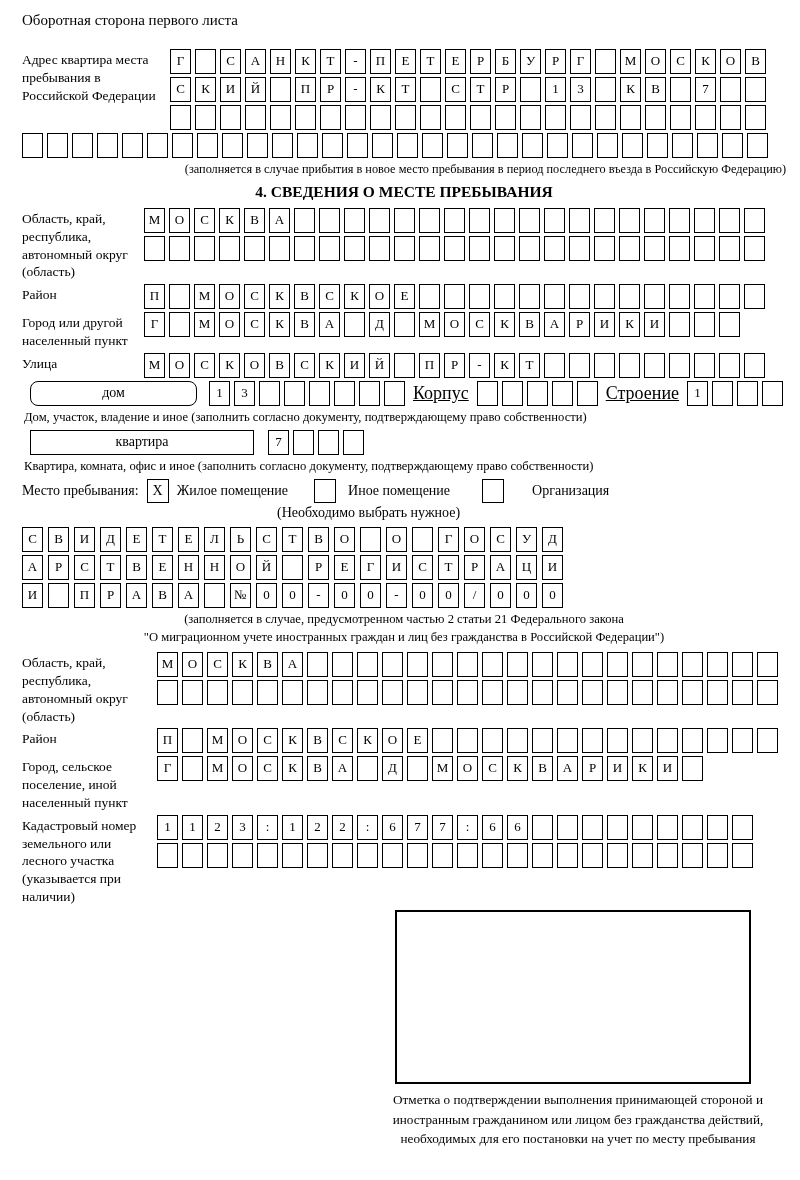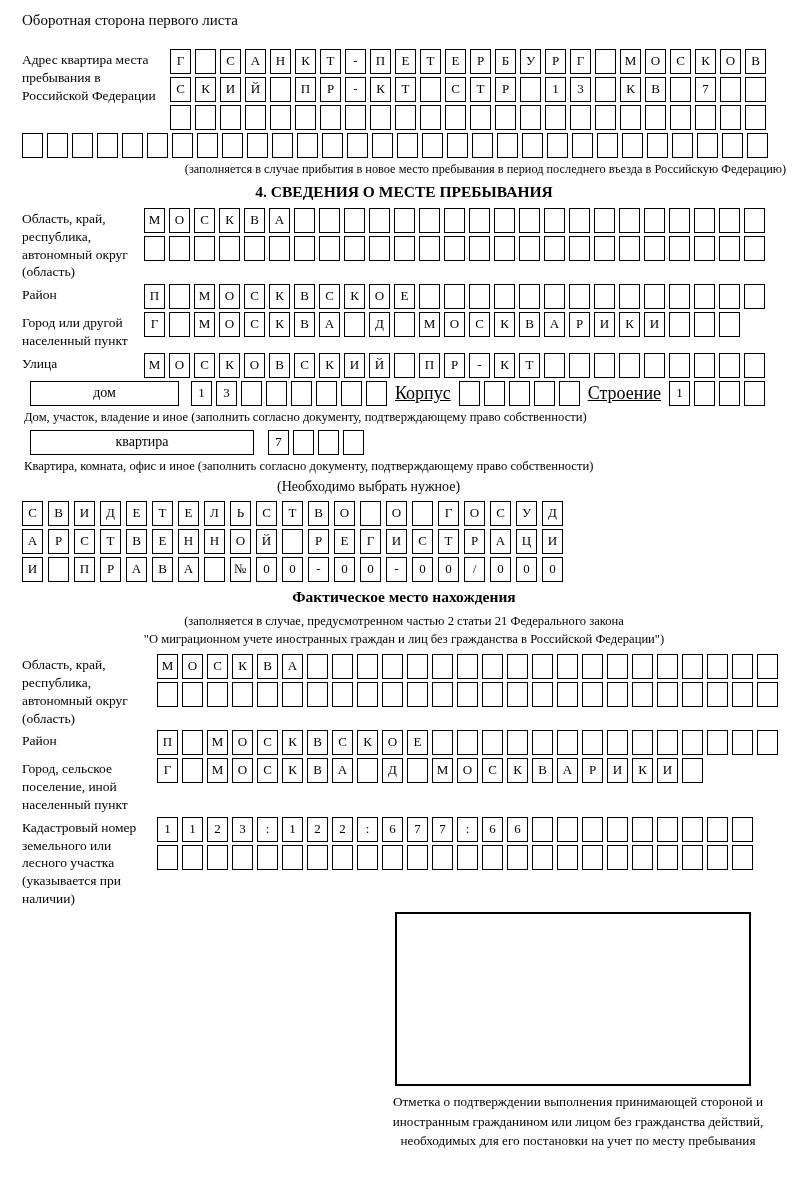--- a/index.html
+++ b/index.html
@@ -20,21 +20,21 @@
         text-align:center;font-size:13px;line-height:21px;font-family:"Liberation Serif",serif;}
   .fullrow{margin:3px 0 4px 0;}
 
   .note-c{text-align:right;font-size:12.3px;margin:2px 0 6px 0;}
   .note-l{font-size:12.6px;margin:1px 0 5px 2px;}
   .sec-title{text-align:center;font-weight:bold;font-size:15.5px;margin:2px 0 7px 0;}
 
   .houserow{display:flex;align-items:flex-start;margin-bottom:4px;}
   .widebox{box-sizing:border-box;border:1.7px solid #000;height:25px;line-height:22px;
            text-align:center;font-size:14px;flex-shrink:0;}
-  .wb-dom{width:149px;margin-left:8px;margin-right:12px;}
+  .wb-dom{width:167px;margin-left:8px;margin-right:12px;border-radius:8px;}
   .wb-kv{width:224px;margin-left:8px;margin-right:14px;}
   .inline-lab{font-size:18px;line-height:25px;padding:0 8px;flex-shrink:0;text-decoration:underline;}
 
   .chkrow{display:flex;align-items:center;font-size:14px;margin:3px 0 2px 0;}
   .chk{box-sizing:border-box;width:22px;height:24px;border:1.7px solid #000;text-align:center;
        line-height:21px;font-size:14px;flex-shrink:0;}
   .chk-note{font-size:14px;margin:1px 0 6px 255px;}
 
   .fact-note{text-align:center;font-size:12.6px;line-height:1.4;}
   .stampbox{box-sizing:border-box;width:356px;height:174px;border:2px solid #000;
@@ -354,20 +354,29 @@
     <div class="widebox wb-kv">квартира</div>
     <div class="cells">
         <span class="cell">7</span>
         <span class="cell"></span>
         <span class="cell"></span>
         <span class="cell"></span>
       </div>
   </div>
   <div class="note-l">Квартира, комната, офис и иное (заполнить согласно документу, подтверждающему право собственности)</div>
 
+  <div class="chkrow">
+    <span>Место пребывания:</span>
+    <span class="chk" style="margin-left:8px;">Х</span>
+    <span style="margin-left:8px;">Жилое помещение</span>
+    <span class="chk" style="margin-left:26px;"></span>
+    <span style="margin-left:12px;">Иное помещение</span>
+    <span class="chk" style="margin-left:32px;"></span>
+    <span style="margin-left:28px;">Организация</span>
+  </div>
   <div class="chk-note">(Необходимо выбрать нужное)</div>
 
   <div class="frow">
     <div class="rows">
       <div class="cells g5">
           <span class="cell">С</span>
           <span class="cell">В</span>
           <span class="cell">И</span>
           <span class="cell">Д</span>
           <span class="cell">Е</span>
@@ -430,21 +439,20 @@
           <span class="cell">0</span>
           <span class="cell">0</span>
           <span class="cell">/</span>
           <span class="cell">0</span>
           <span class="cell">0</span>
           <span class="cell">0</span>
         </div>
     </div>
   </div>
 
-  <div class="sec-title mt6">Фактическое место нахождения</div>
   <div class="fact-note">(заполняется в случае, предусмотренном частью 2 статьи 21 Федерального закона</div>
   <div class="fact-note" style="margin-bottom:6px;">"О миграционном учете иностранных граждан и лиц без гражданства в Российской Федерации")</div>
 
   <div class="frow">
     <div class="flabel w135">Область, край, республика, автономный округ (область)</div>
     <div class="rows">
       <div class="cells">
           <span class="cell">М</span>
           <span class="cell">О</span>
           <span class="cell">С</span>

